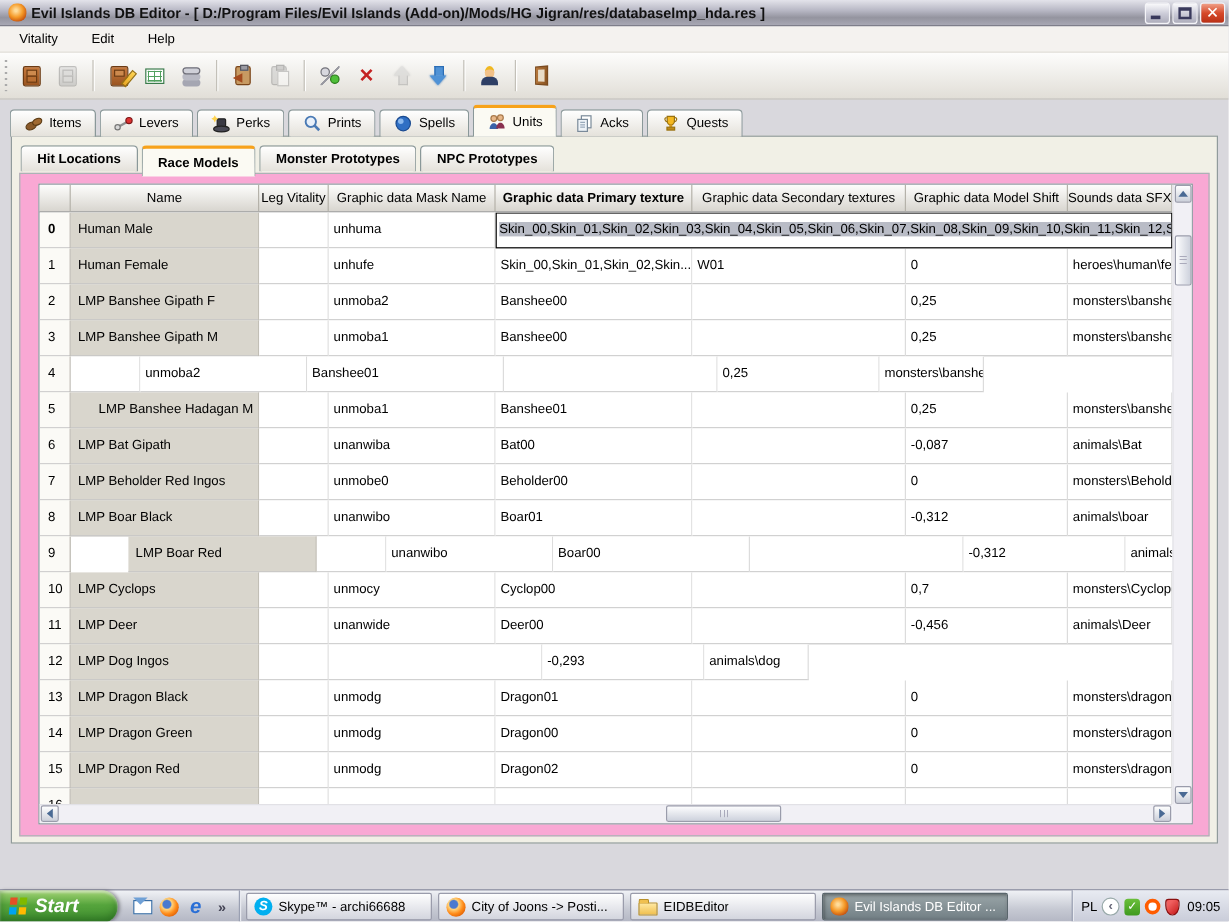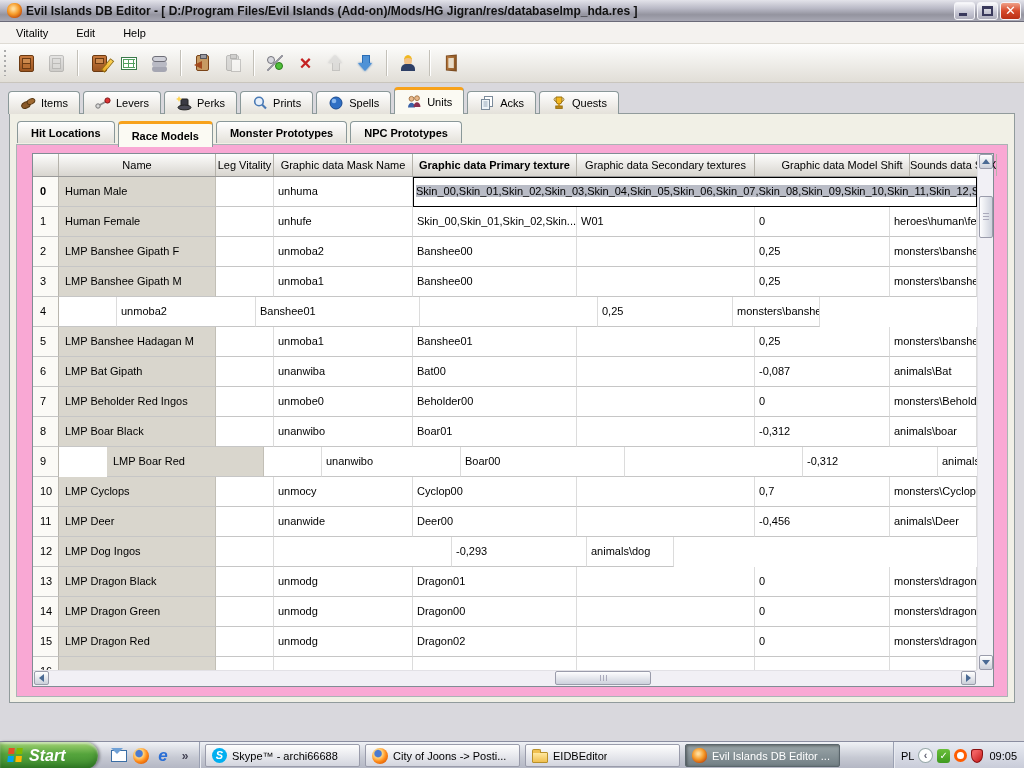--- a/index.html
+++ b/index.html
@@ -327,21 +327,21 @@
 
     <div class="page">
       <div class="grid">
         <div class="grid-header" id="grid-header">
             <span class="hcell" style="width: 26px;"></span>
             <span class="hcell" style="width: 157px;">Name</span>
             <span class="hcell" style="width: 58px;">Leg Vitality</span>
             <span class="hcell" style="width: 139px;">Graphic data Mask Name</span>
             <span class="hcell hc-primary" style="width: 164px;">Graphic data Primary texture</span>
             <span class="hcell" style="width: 178px;">Graphic data Secondary textures</span>
-            <span class="hcell" style="width: 135px; margin-left: 20px;">Graphic data Model Shift</span>
+            <span class="hcell" style="width: 135px;">Graphic data Model Shift</span>
             <span class="hcell" style="width: 87px;">Sounds data SFX Pa</span>
           </div>
         <div class="grid-body" id="grid-body">
             <div class="grid-row">
               <span class="cell cl-num cur" style="width: 26px;">0</span>
               <span class="cell cl-name" style="width: 157px;">Human Male</span>
               <span class="cell cl-leg" style="width: 58px;"></span>
               <span class="cell cl-mask" style="width: 139px;">unhuma</span>
               <span class="cell cl-primary" style="width: 164px;"></span>
               <span class="cell cl-secondary" style="width: 178px;"></span>
@@ -382,21 +382,21 @@
               <span class="cell cl-num" style="width: 26px;">4</span>
               <span class="cell cl-leg" style="width: 58px;"></span>
               <span class="cell cl-mask" style="width: 139px;">unmoba2</span>
               <span class="cell cl-primary" style="width: 164px;">Banshee01</span>
               <span class="cell cl-secondary" style="width: 178px;"></span>
               <span class="cell cl-shift" style="width: 135px;">0,25</span>
               <span class="cell cl-sfx" style="width: 87px;">monsters\banshee00</span>
             </div>
             <div class="grid-row">
               <span class="cell cl-num" style="width: 26px;">5</span>
-              <span class="cell cl-name" style="width: 157px;">LMP Banshee Hadagan M</span>
+              <span class="cell cl-name" style="width: 157px; text-align: right;">LMP Banshee Hadagan M</span>
               <span class="cell cl-leg" style="width: 58px;"></span>
               <span class="cell cl-mask" style="width: 139px;">unmoba1</span>
               <span class="cell cl-primary" style="width: 164px;">Banshee01</span>
               <span class="cell cl-secondary" style="width: 178px;"></span>
               <span class="cell cl-shift" style="width: 135px;">0,25</span>
               <span class="cell cl-sfx" style="width: 87px;">monsters\banshee01</span>
             </div>
             <div class="grid-row">
               <span class="cell cl-num" style="width: 26px;">6</span>
               <span class="cell cl-name" style="width: 157px;">LMP Bat Gipath</span>

